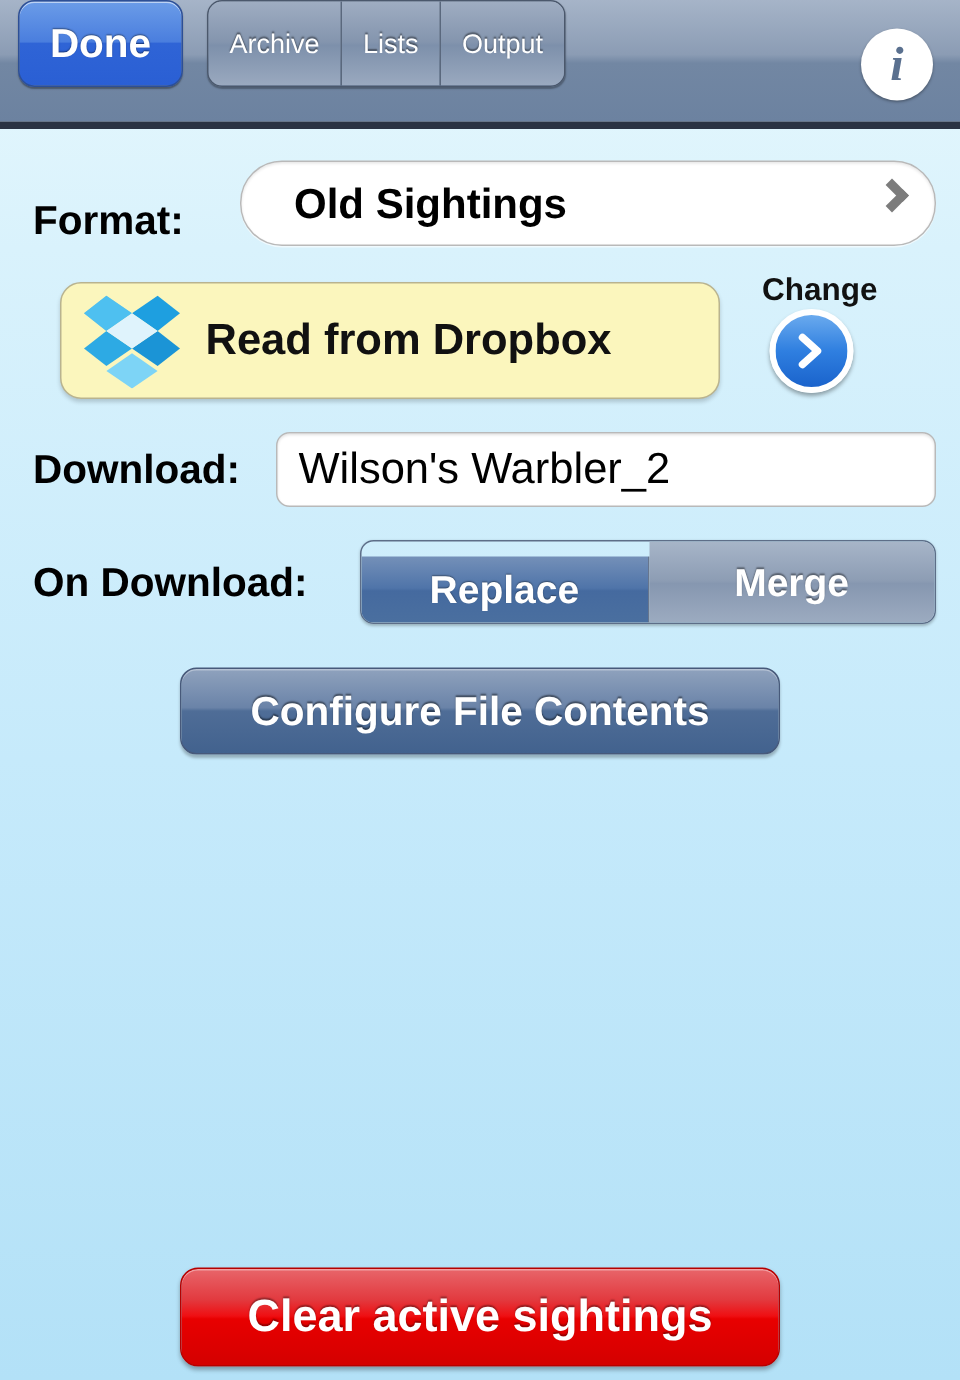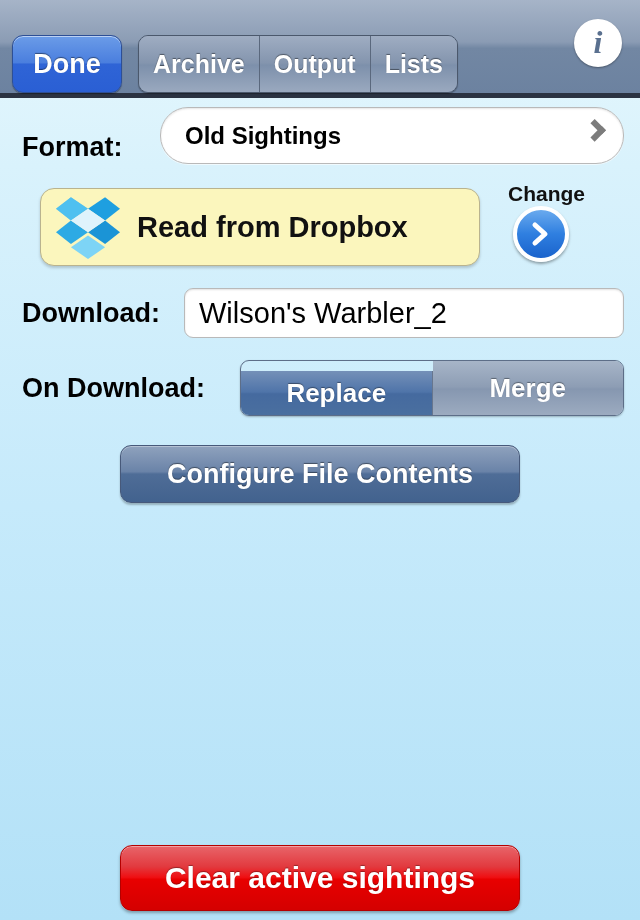--- a/index.html
+++ b/index.html
@@ -15,25 +15,25 @@
     position: relative;
     width: 640px;
     height: 920px;
     background: linear-gradient(to bottom, #e7f8fd 0%, #d9f2fc 18%, #c6eafb 55%, #b3e1f7 100%);
   }
 
   
   .toolbar {
     position: absolute;
     left: 0; top: 0;
-    width: 640px; height: 98px;
+    width: 640px; height: 86px;
     background: linear-gradient(to bottom, #a6b4c8 0%, #8b9cb4 45%, #7287a3 52%, #6c82a0 100%);
     border-bottom: 5px solid #2b3342;
     display: flex;
-    align-items: flex-end;
+    align-items: flex-start;
   }
 
   .done-btn {
     margin-left: 12px;
     width: 110px; height: 58px;
     border-radius: 11px;
     background: linear-gradient(to bottom, #6b9ce8 0%, #4a7ede 48%, #2f64d6 50%, #2a5fd4 100%);
     border: 1px solid #2d4f96;
     box-shadow: inset 0 1px 0 rgba(255,255,255,.55), 0 1px 1px rgba(0,0,0,.35);
     display: flex; align-items: center; justify-content: center;
@@ -52,22 +52,22 @@
     border: 1px solid #4b586c;
     overflow: hidden;
     box-shadow: 0 1px 1px rgba(0,0,0,.3);
   }
 
   .seg-tab {
     height: 100%;
     padding: 0 14px;
     display: flex; align-items: center; justify-content: center;
     color: #fff;
-    font-size: 25px;
-    font-weight: bold;
+    font-size: 18px;
+    font-weight: normal;
     text-shadow: 0 -1px 1px rgba(0,0,0,.45);
     background: linear-gradient(to bottom, #9fadc2 0%, #8495ae 48%, #7d90ab 52%, #9aa9bf 100%);
     border-right: 1px solid #5a687d;
     cursor: pointer;
   }
   .seg-tab:last-child { border-right: none; }
   .seg-tab.selected {
     background: linear-gradient(to bottom, #6f8cb6 0%, #4f74a7 48%, #416a9f 52%, #486f9f 100%);
   }
 
@@ -105,22 +105,22 @@
     left: 160px; top: 107px;
     width: 464px; height: 57px;
     background: #fff;
     border: 1px solid #b9b9b9;
     border-radius: 28px;
     box-shadow: inset 0 1px 2px rgba(0,0,0,.10), 0 1px 0 rgba(255,255,255,.6);
     display: flex; align-items: center;
     cursor: pointer;
   }
   .format-value {
-    margin-left: 24px;
-    font-size: 24px;
+    margin-left: 35px;
+    font-size: 28px;
     font-weight: bold;
     color: #000;
   }
   .chev-right {
     position: absolute;
     right: 26px; top: 50%;
     transform: translateY(-50%);
     width: 16px; height: 16px;
     border-right: 6px solid #7c7c7c;
     border-top: 6px solid #7c7c7c;
@@ -262,22 +262,22 @@
 <body>
 
 <div id="app">
 
   <div class="toolbar">
 
     <div class="done-btn">Done</div>
 
     <div class="seg-tabs">
       <div class="seg-tab">Archive</div>
+      <div class="seg-tab">Lists</div>
       <div class="seg-tab">Output</div>
-      <div class="seg-tab">Lists</div>
     </div>
 
     <div class="info-btn">
       <span>i</span>
     </div>
   </div>
 
   <div class="row-label" style="left:22px; top:132px;">Format:</div>
 
   <div class="format-field">

